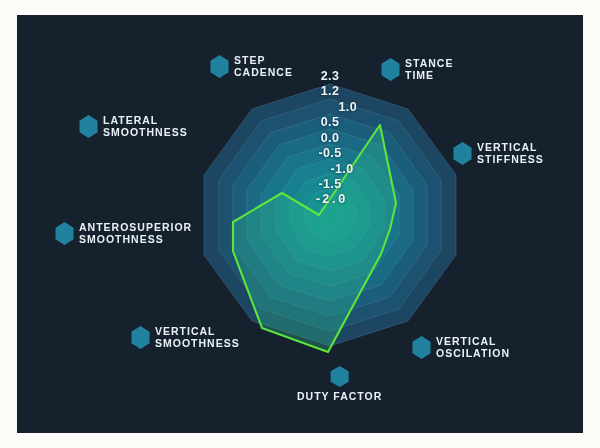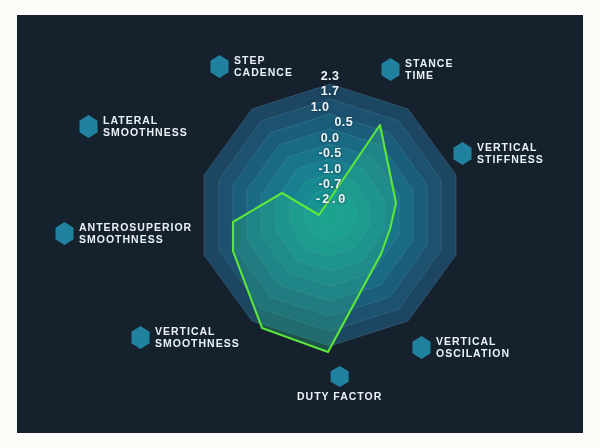--- a/index.html
+++ b/index.html
@@ -105,27 +105,27 @@
         <polygon points="313,174 328,178 339,195 339,205 328,222 313,226 298,222 287,205 287,195 298,178" fill="#169292" stroke="#54a99e" stroke-width="0.7" stroke-opacity="0.4"></polygon>
         <polygon points="313,189 319,190 324,200 324,200 319,210 313,211 307,210 302,200 302,200 307,190" fill="#159693" stroke="#55ad9e" stroke-width="0.6" stroke-opacity="0.35"></polygon>
       </g>
 
       <g>
         <polygon points="363,110 379,188 373,214 364,239 311,337 245,313 216,236 216,207 265,178 302,200" fill="#2ec28a" fill-opacity="0.30" stroke="#5ce63c" stroke-width="2.1" stroke-linejoin="round"></polygon>
       </g>
     </svg>
 
     <div class="tick-label" style="left:290px; top:55px;">2.3</div>
-    <div class="tick-label" style="left:290px; top:70px;">1.7</div>
-    <div class="tick-label" style="left:280px; top:86px;">1.0</div>
-    <div class="tick-label" style="left:290px; top:101px;text-align:right;">0.5</div>
+    <div class="tick-label" style="left:290px; top:70px;">1.2</div>
+    <div class="tick-label" style="left:294px; top:86px;text-align:right;">1.0</div>
+    <div class="tick-label" style="left:290px; top:101px;">0.5</div>
     <div class="tick-label" style="left:290px; top:117px;">0.0</div>
     <div class="tick-label" style="left:290px; top:132px;">-0.5</div>
-    <div class="tick-label" style="left:290px; top:148px;">-1.0</div>
-    <div class="tick-label" style="left:290px; top:163px;">-0.7</div>
+    <div class="tick-label" style="left:302px; top:148px;">-1.0</div>
+    <div class="tick-label" style="left:290px; top:163px;">-1.5</div>
     <div class="tick-label" style="left:290px; top:179px;font-family:Liberation Mono, monospace;">-2.0</div>
 
     <div class="axis-label" style="left:363px; top:43px;">
       <span class="hex-bullet" style="background: rgb(33, 130, 160);"></span>
       <span class="axis-label-text"><span class="l1">STANCE</span><span class="l2">TIME</span></span>
     </div>
 
     <div class="axis-label" style="left:192px; top:40px;">
       <span class="hex-bullet" style="background: rgb(33, 130, 160);"></span>
       <span class="axis-label-text"><span class="l1">STEP</span><span class="l2">CADENCE</span></span>

